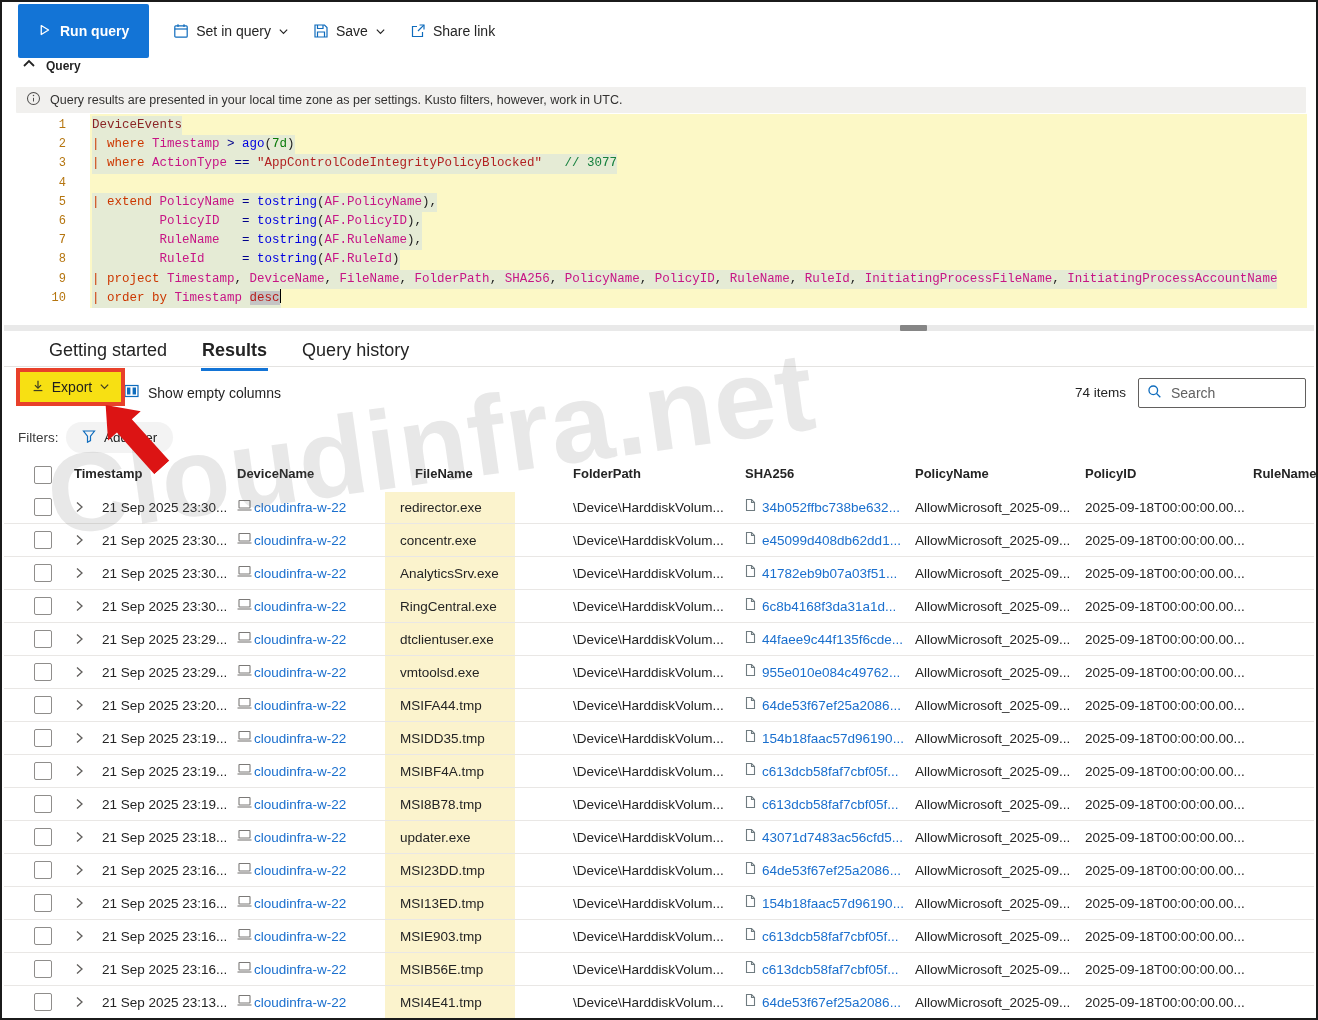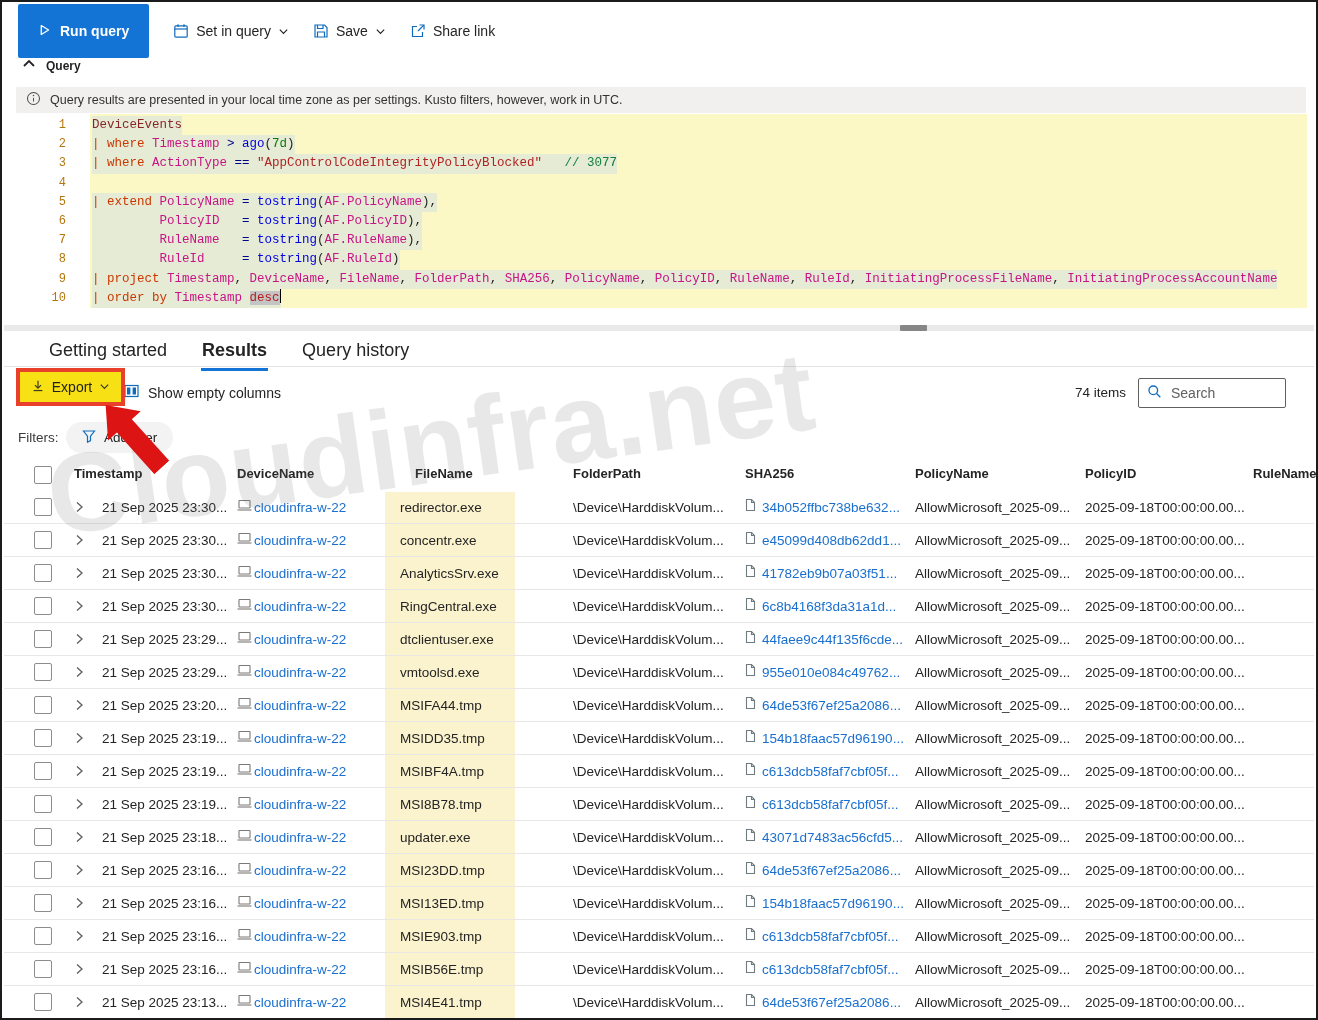--- a/index.html
+++ b/index.html
@@ -53,21 +53,21 @@
   .tabstrip-line{position:absolute;top:364px;left:2px;right:2px;height:1px;background:#e4e3e1;}
 
   
   .export-annot{position:absolute;left:14px;top:366px;width:109px;height:38px;box-sizing:border-box;
     border:4px solid #e8402a;background:#f7e013;display:flex;align-items:center;justify-content:center;gap:7px;
     font-size:14px;color:#1f1f1f;z-index:6;cursor:pointer;}
   .arrow-annot{position:absolute;left:87px;top:401px;width:44px;height:84px;z-index:7;
     transform:rotate(-42deg);transform-origin:22px 8px;pointer-events:none;}
   .show-cols{position:absolute;left:121px;top:381px;display:flex;align-items:center;gap:8px;font-size:14px;cursor:pointer;}
   .items-count{position:absolute;left:1073px;top:383px;font-size:13.5px;}
-  .search-box{position:absolute;left:1136px;top:376px;width:148px;height:30px;box-sizing:border-box;
+  .search-box{position:absolute;left:1136px;top:376px;width:168px;height:30px;box-sizing:border-box;
     border:1px solid #62605e;border-radius:2px;background:#fff;display:flex;align-items:center;gap:7px;padding:0 8px;}
   .search-box input{border:none;outline:none;flex:1;min-width:0;font-size:14px;font-family:"Liberation Sans",sans-serif;color:#242424;background:transparent;}
   .search-box input::placeholder{color:#616161;}
 
   
   .filters-label{position:absolute;left:16px;top:428px;font-size:13.5px;color:#3b3b3b;}
   .add-filter{position:absolute;left:64px;top:420px;height:31px;padding:0 16px;border-radius:16px;
     background:#f3f3f3;display:flex;align-items:center;gap:8px;font-size:13.5px;cursor:pointer;}
 
   

